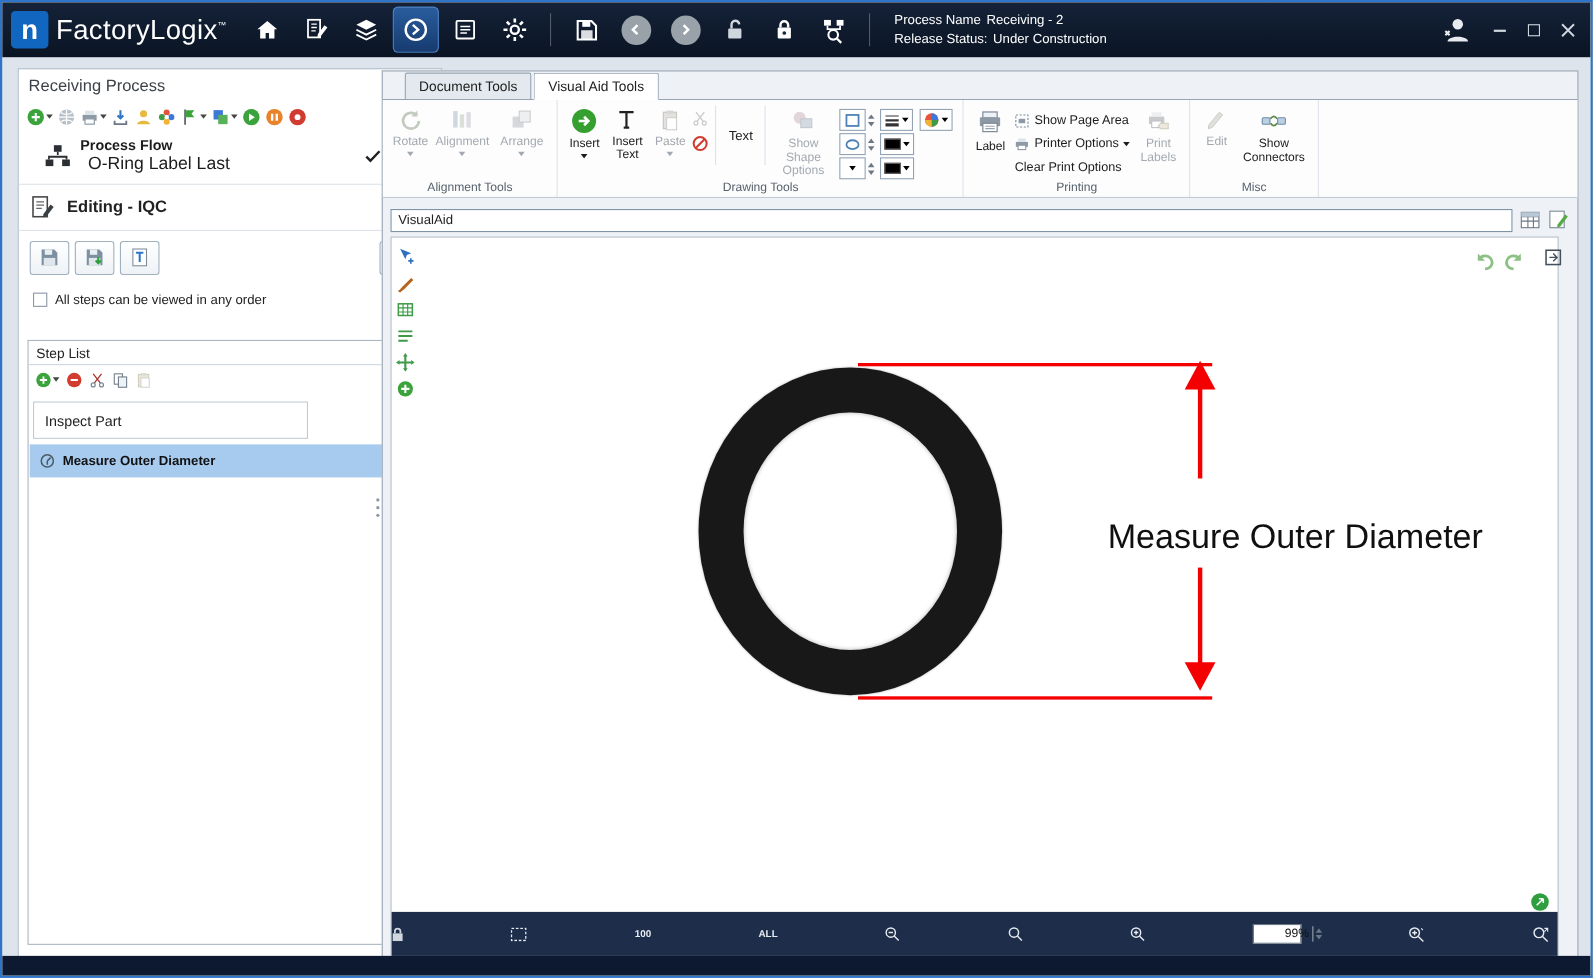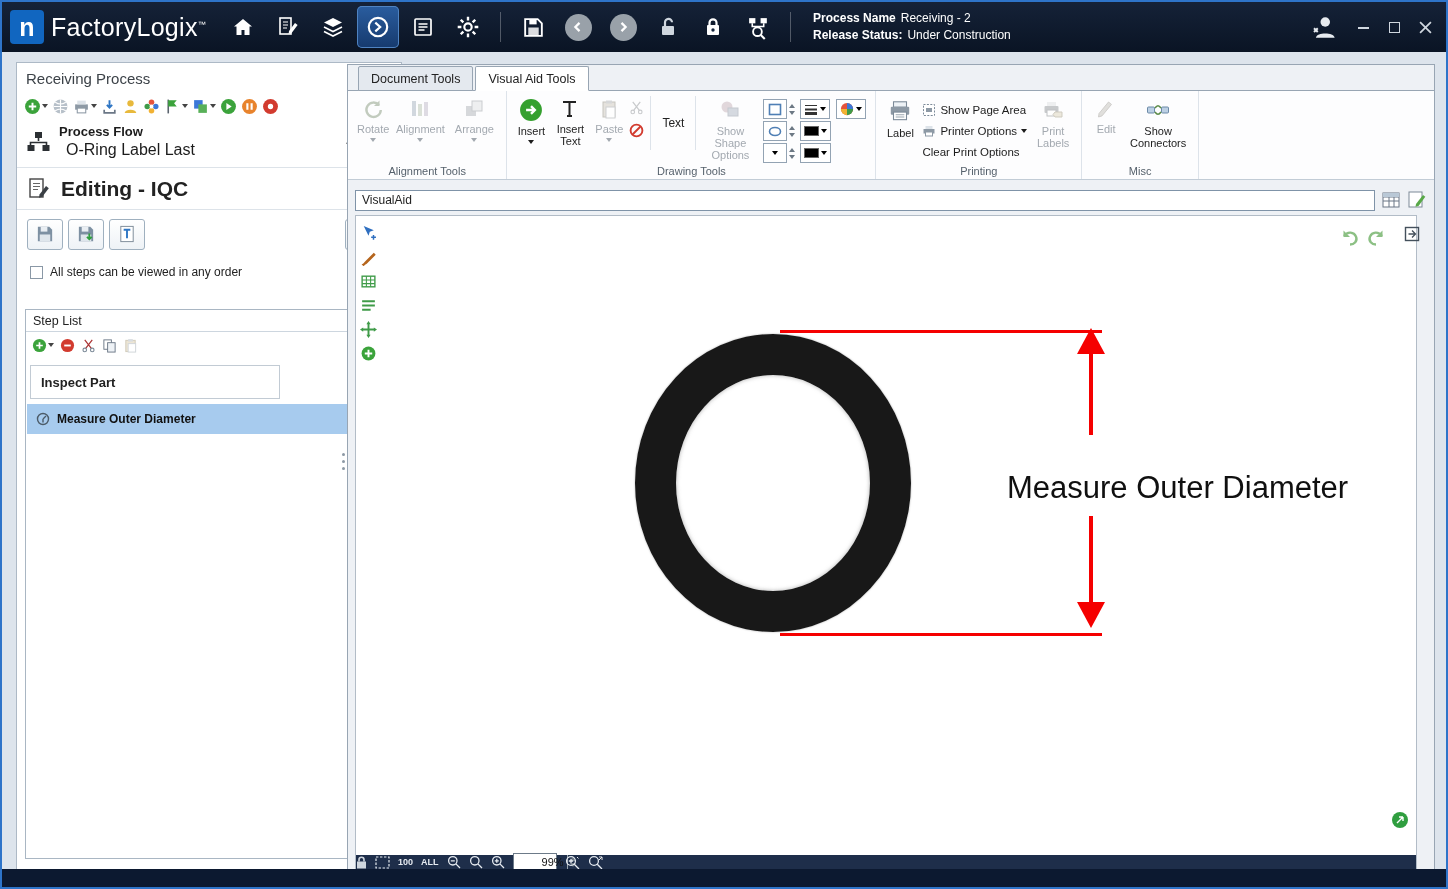--- a/index.html
+++ b/index.html
@@ -13,67 +13,67 @@
   .logo { width:34px; height:34px; margin:0 7px 0 8px; background:#1166c0; border-radius:4px;
     display:flex; align-items:center; justify-content:center; font-size:25px; font-weight:bold; }
   .brand { font-size:25px; letter-spacing:.3px; white-space:nowrap; }
   .brand sup { font-size:8px; vertical-align:super; }
   .tb-icons { display:flex; align-items:center; margin-left:16px; gap:3px; }
   .tb-btn { width:42px; height:42px; display:flex; align-items:center; justify-content:center; border-radius:5px; }
   .tb-btn.active { background:linear-gradient(#2a5d9f,#163a6e); box-shadow:inset 0 0 0 1px #4f83c2; }
   .tb-sep { width:1px; height:30px; background:rgba(255,255,255,.28); margin:0 8px; }
   .circle-btn { width:27px; height:27px; border-radius:50%; background:#99a1a9; display:flex; align-items:center; justify-content:center; }
   .proc-info { margin-left:14px; font-size:12px; line-height:17px; white-space:nowrap; }
-  .proc-info b { font-weight:bold; margin-right:5px; }
+  .proc-info b { font-weight:normal; margin-right:5px; }
   .tb-right { margin-left:auto; display:flex; align-items:center; gap:18px; padding-right:14px; }
   .win-controls { display:flex; gap:18px; align-items:center; }
   .win-glyph { width:13px; height:13px; position:relative; }
   .min-bar { position:absolute; left:1px; right:1px; top:6px; height:2px; background:#cfd6de; }
   .max-box { position:absolute; inset:1px; border:1.5px solid #cfd6de; }
 
   
   .left-panel { position:absolute; left:14px; top:60px; width:386px; height:808px; background:#fff; border:1px solid #adb9c6; }
   .lp-header { height:30px; display:flex; align-items:center; padding:0 9px; }
   .lp-title { font-size:15px; color:#3c4248; flex:1; }
   .lp-toolbar { height:26px; display:flex; align-items:center; gap:4px; padding:0 7px; }
   .mi { width:17px; height:17px; flex:0 0 auto; }
   .dd { width:0; height:0; border-left:3px solid transparent; border-right:3px solid transparent; border-top:4px solid currentColor; }
   .mi-wrap { display:flex; align-items:center; gap:1px; color:#444; }
-  .pf-row { padding:5px 9px 8px; display:flex; align-items:center; gap:8px; border-bottom:1px solid #dde3e9; }
+  .pf-row { padding:5px 23px 8px; display:flex; align-items:center; gap:8px; border-bottom:1px solid #dde3e9; }
   .pf-text { flex:1; }
   .pf-title { font-size:13px; font-weight:bold; color:#1c1c1c; }
   .pf-sub { font-size:16px; color:#1c1c1c; margin-left:7px; margin-top:2px; }
   .edit-row { height:42px; display:flex; align-items:center; gap:10px; padding:0 10px; border-bottom:1px solid #dde3e9; }
-  .edit-label { font-size:21px; font-weight:600; color:#222; }
+  .edit-label { font-size:15px; font-weight:600; color:#222; }
   .btn-row { height:48px; display:flex; align-items:center; gap:5px; padding:0 10px; }
   .sq-btn { width:36px; height:31px; border:1px solid #9fb0bf; background:linear-gradient(#ffffff,#eef2f6);
     border-radius:3px; display:flex; align-items:center; justify-content:center; }
   .sq-btn.wide { width:46px; margin-left:auto; }
   .chk-row { height:28px; display:flex; align-items:center; gap:7px; padding:0 13px; }
   .chk { width:13px; height:13px; border:1px solid #8a98a6; background:#fff; }
   .chk-label { font-size:12px; color:#222; }
   .step-panel { position:absolute; left:8px; right:8px; top:246px; bottom:10px; border:1px solid #a9b6c3; background:#fff; display:flex; flex-direction:column; }
   .sl-title { height:22px; display:flex; align-items:center; padding:0 7px; font-size:12.5px; color:#222; border-bottom:1px solid #cdd6df; }
   .sl-toolbar { height:26px; display:flex; align-items:center; gap:6px; padding:0 6px; }
   .sl-toolbar .right { margin-left:auto; display:flex; gap:6px; }
   .si { width:15px; height:15px; }
   .sl-group-row { margin:7px 4px 3px; display:flex; align-items:center; }
   .group-box { flex:0 0 250px; height:32px; border:1px solid #c2cbd4; display:flex; align-items:center; padding:16px 10px;
-    font-weight:bold; font-size:13px; color:#222; background:#fff; }
+    font-weight:normal; font-size:13px; color:#222; background:#fff; }
   .chev { margin-left:auto; margin-right:10px; }
   .sl-step { height:30px; background:#a7cbee; display:flex; align-items:center; gap:7px; padding:0 9px;
     font-size:12px; font-weight:bold; color:#111; margin:2px 1px 0; }
 
   .splitter { position:absolute; left:339px; top:60px; width:5px; height:808px; display:flex; align-items:center; justify-content:center; }
   .splitter .dots { width:3px; height:26px; display:flex; flex-direction:column; gap:4px; align-items:center; }
   .splitter .dots i { width:3px; height:3px; border-radius:50%; background:#8d99a5; }
 
   
   .main { position:absolute; left:345px; top:62px; width:1088px; height:806px; background:#eef1f5; border:1px solid #98a5b3; }
-  .tabs-row { height:26px; display:flex; align-items:flex-end; padding-left:10px; border-bottom:1px solid #98a5b3; }
+  .tabs-row { height:26px; display:flex; align-items:flex-end; padding-left:20px; border-bottom:1px solid #98a5b3; }
   .tab { height:25px; display:flex; align-items:center; padding:0 12px; font-size:12.5px; color:#222;
     border:1px solid #98a5b3; background:#e4e9ef; margin-right:2px; margin-bottom:-1px; border-radius:2px 2px 0 0; }
   .tab.active { background:#fff; border-bottom-color:#fff; }
 
   .ribbon { height:89px; background:#fdfdfe; border-bottom:1px solid #c2ccd6; display:flex; }
   .rgroup { position:relative; padding:3px 6px 15px; display:flex; align-items:flex-start; border-right:1px solid #dde3ea; }
   .rgroup-label { position:absolute; left:0; right:0; bottom:2px; text-align:center; font-size:11px; color:#56616c; }
   .rbtn { min-width:36px; display:flex; flex-direction:column; align-items:center; gap:3px; padding:4px 3px;
     font-size:11px; color:#1c1c1c; text-align:center; line-height:12px; border-radius:3px; }
   .rbtn.disabled { color:#a3a9b0; }
@@ -112,22 +112,22 @@
   .shaft-down { left:733px; top:300px; height:88px; }
   .tri-n { position:absolute; left:721px; top:112px; width:0; height:0;
     border-left:14px solid transparent; border-right:14px solid transparent; border-bottom:26px solid #f50000; }
   .tri-s { position:absolute; left:721px; top:386px; width:0; height:0;
     border-left:14px solid transparent; border-right:14px solid transparent; border-top:26px solid #f50000; }
   .annotation { position:absolute; left:651px; top:254px; font-size:31px; color:#101010; white-space:nowrap; }
 
   .pan-btn { position:absolute; left:1036px; top:596px; width:16px; height:16px; border-radius:50%; background:#2f9e3f;
     display:flex; align-items:center; justify-content:center; }
 
-  .statusbar { position:absolute; left:0; right:0; bottom:0; height:14px; background:#1e2e4a;
-    display:flex; align-items:center; justify-content:flex-start; gap:8px; padding-right:8px; }
+  .statusbar { position:absolute; left:0; right:0; bottom:0; height:40px; background:#1e2e4a;
+    display:flex; align-items:center; justify-content:space-between; gap:8px; padding-right:8px; }
   .sb-text { font-size:9px; font-weight:bold; color:#e6ebf1; }
   .combo { width:44px; height:18px; background:#fff; border:1px solid #6c7a88; display:flex; align-items:center; }
   .combo .val { flex:1; font-size:11px; color:#111; text-align:right; padding-right:3px;padding-left:28px; }
   .combo .spin { border-left:1px solid #9aa5af; padding:2px 2px; gap:2px; }
 
   .window-bottom { position:absolute; left:0; right:0; bottom:0; height:18px; background:#0c1930; }
 </style>
 </head>
 <body>
 

